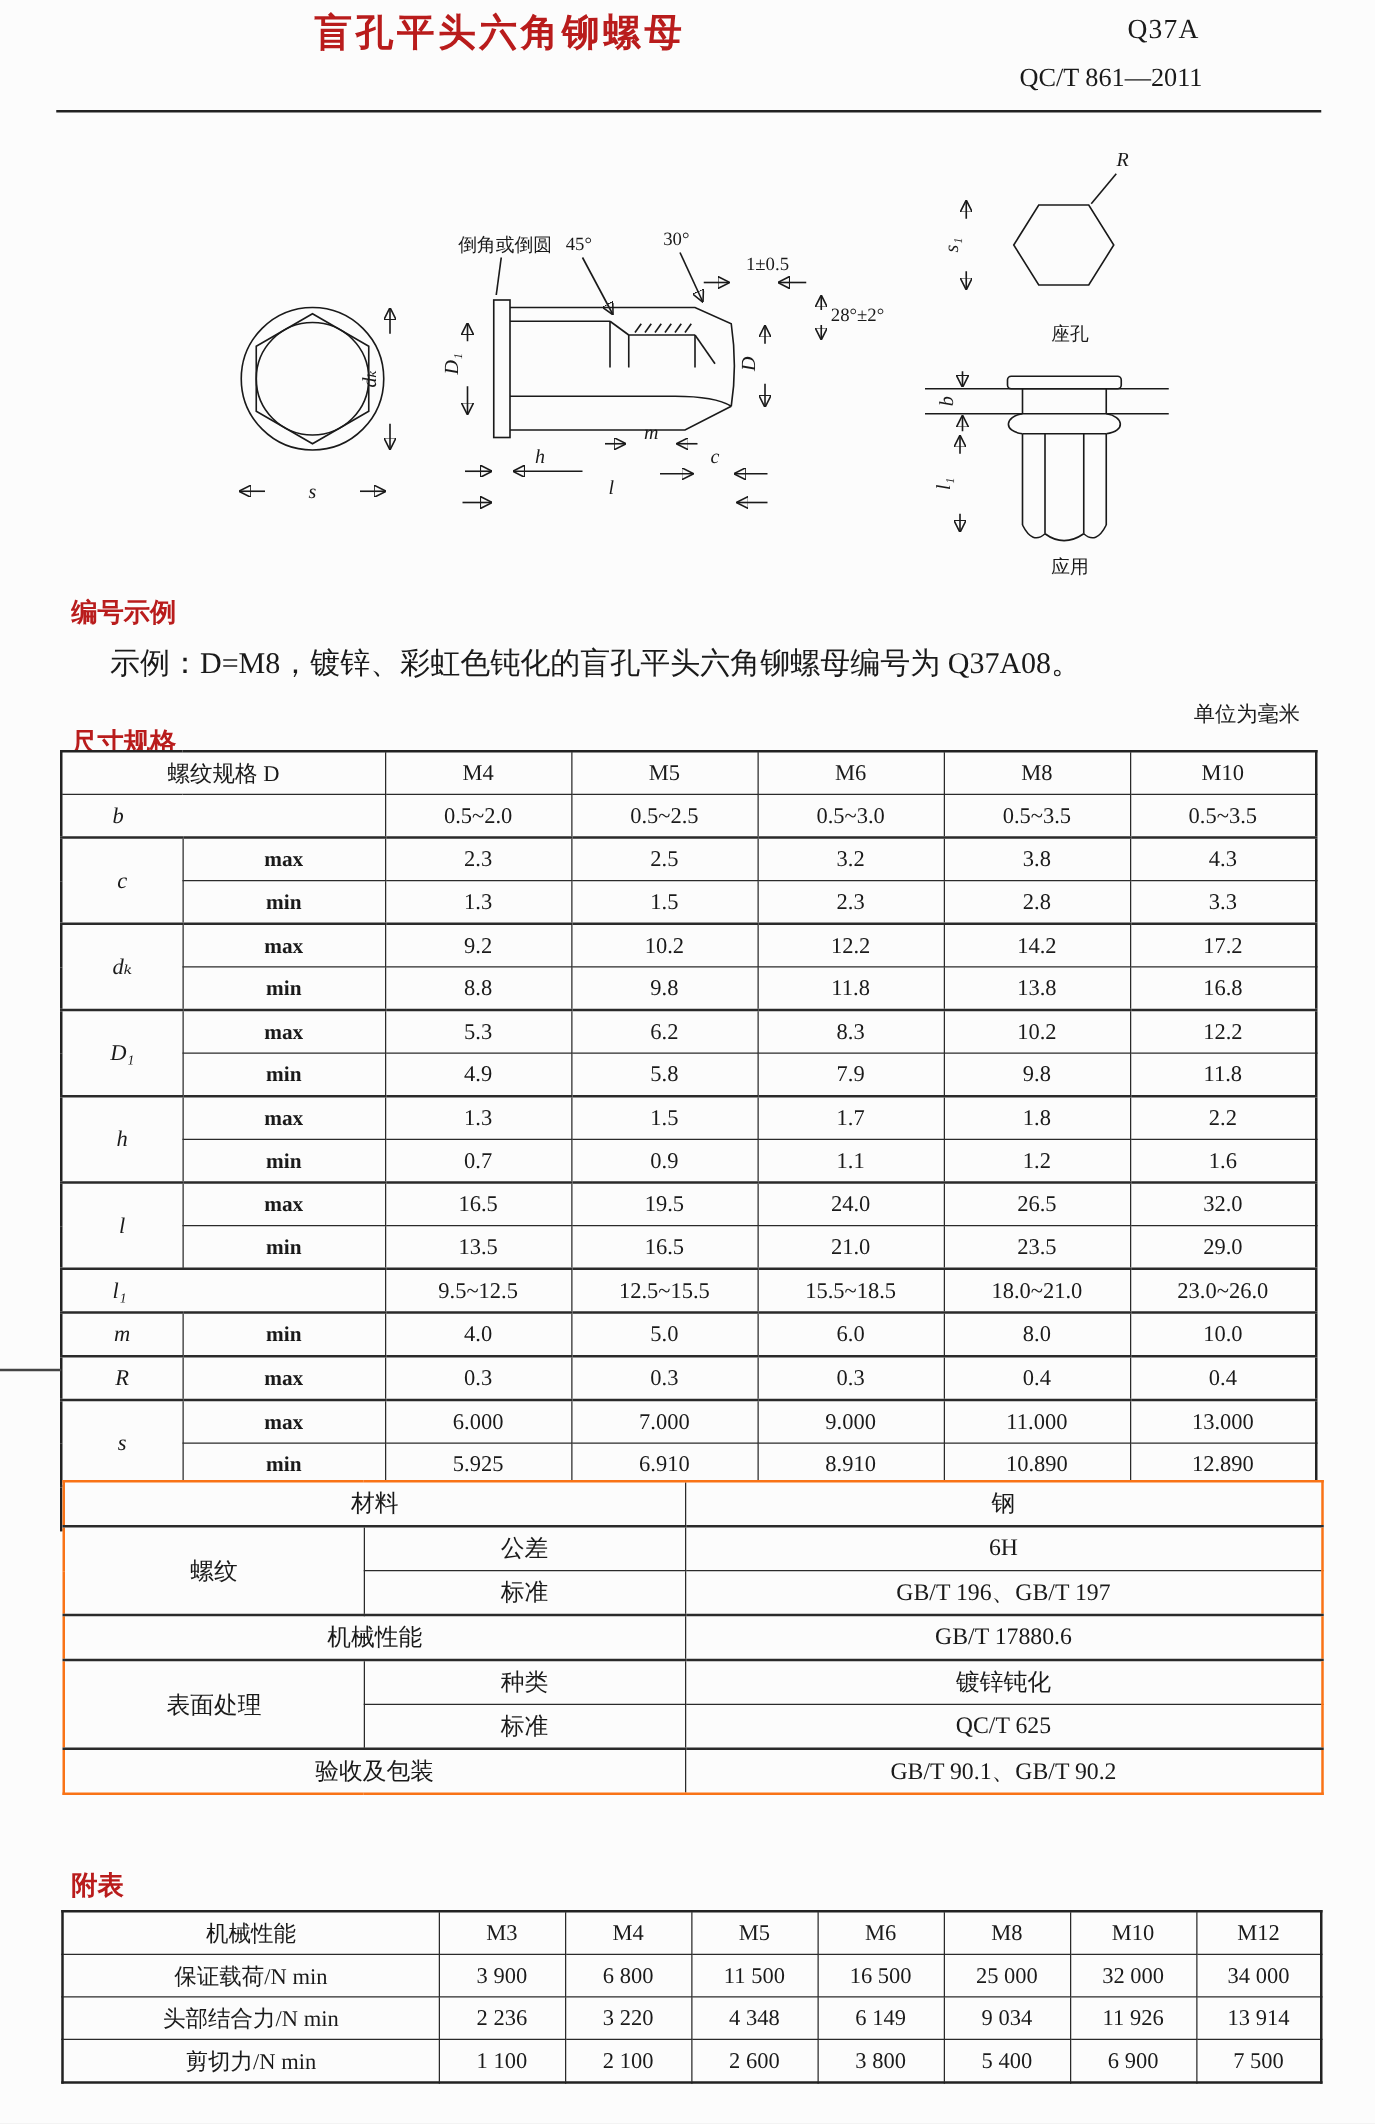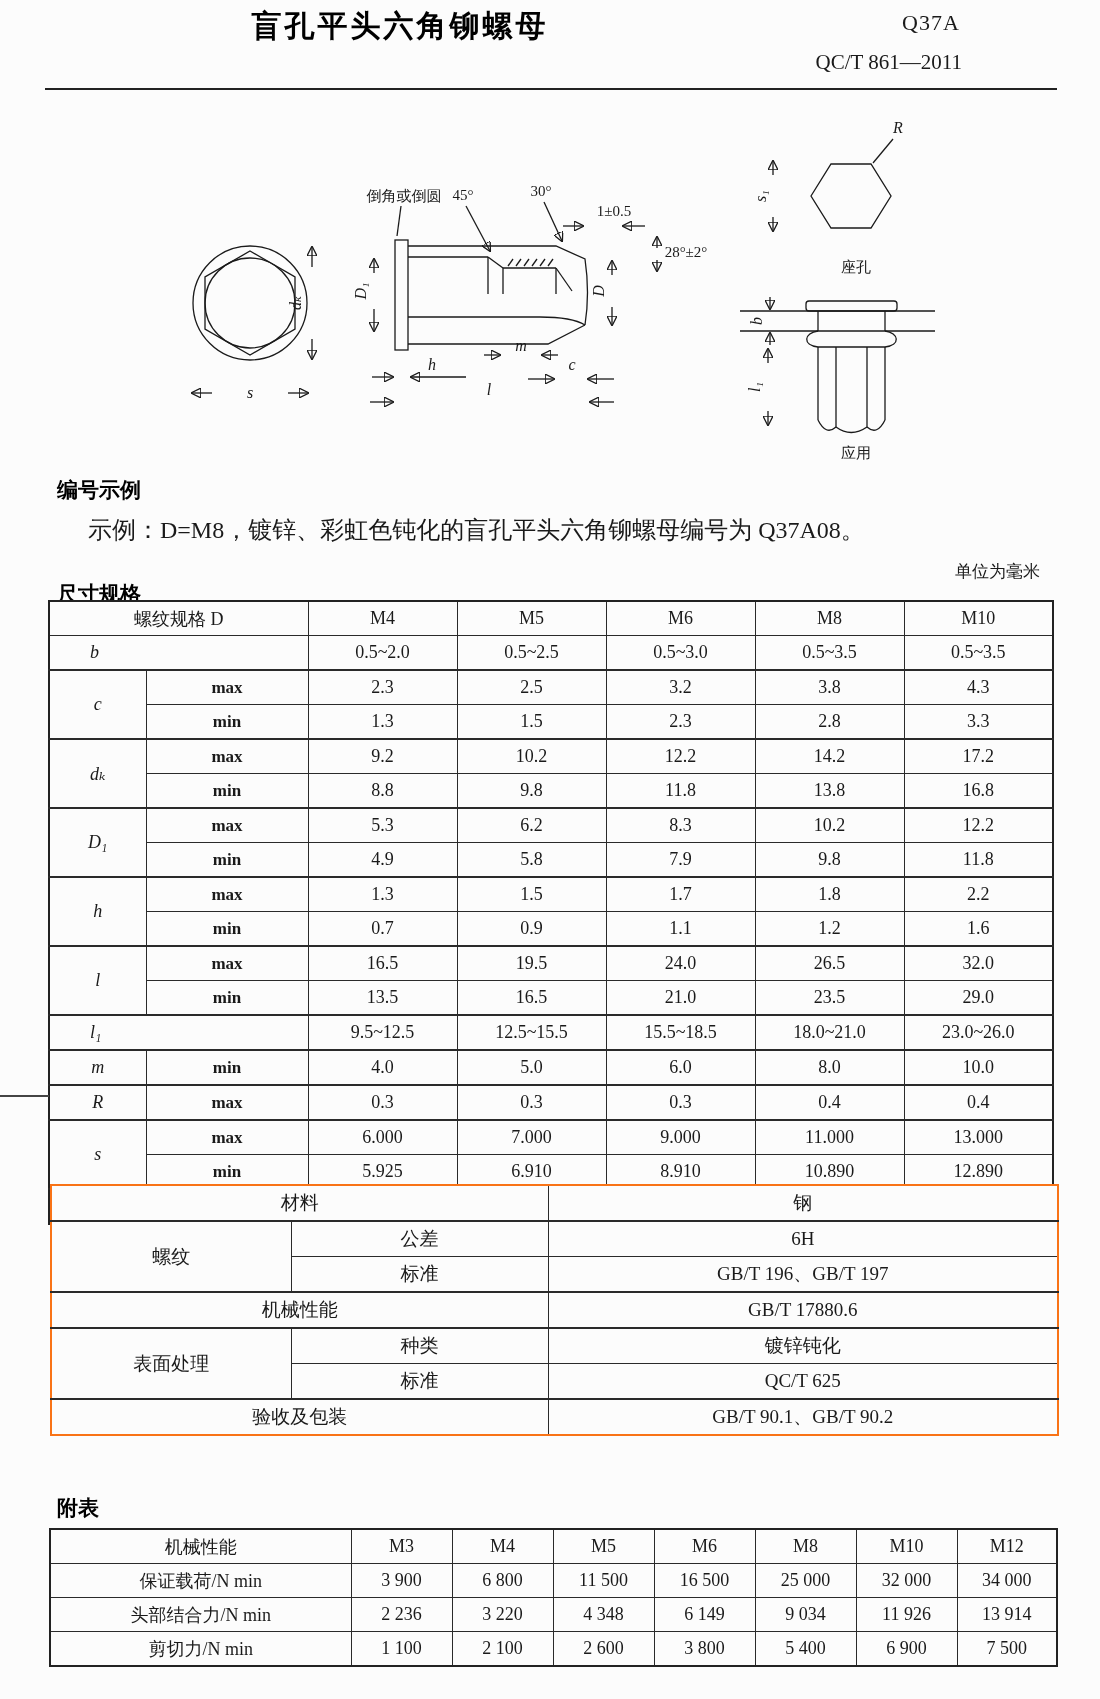--- a/index.html
+++ b/index.html
@@ -1,18 +1,18 @@
 <!DOCTYPE html>
 <html><head>
 <meta charset="utf-8">
 <style>
   html,body{margin:0;padding:0;background:#e8e8e8;}
   .page{position:relative;width:1100px;height:1699px;background:#fcfcfc;
         font-family:"Liberation Serif","DejaVu Serif","DejaVu Sans",serif;color:#1a1a1a;overflow:hidden;}
-  .heading{font-family:Liberation Serif, serif;font-weight:bold;color:#000000;}
+  .heading{font-family:Liberation Serif, serif;font-weight:bold;color:#b91c1c;}
   .title{position:absolute;top:6px;left:150px;width:500px;text-align:center;font-size:30px;letter-spacing:3px;}
   .code{position:absolute;top:10px;left:902px;font-size:22px;letter-spacing:1px;}
   .standard{position:absolute;top:50px;left:0;width:962px;text-align:right;font-size:21px;}
   .rule{position:absolute;top:88px;left:45px;width:1012px;height:2px;background:#222;}
   .svgwrap{position:absolute;top:95px;left:0;}
   .sec-numbering{position:absolute;top:476px;left:57px;font-size:21px;}
   .example-text{position:absolute;top:514px;left:88px;font-size:24px;}
   .sec-dim{position:absolute;top:580px;left:57px;font-size:21px;}
   .unit-note{position:absolute;top:560px;left:0;width:1040px;text-align:right;font-size:17px;}
   .sec-tech{position:absolute;top:1210px;left:57px;font-size:21px;}

